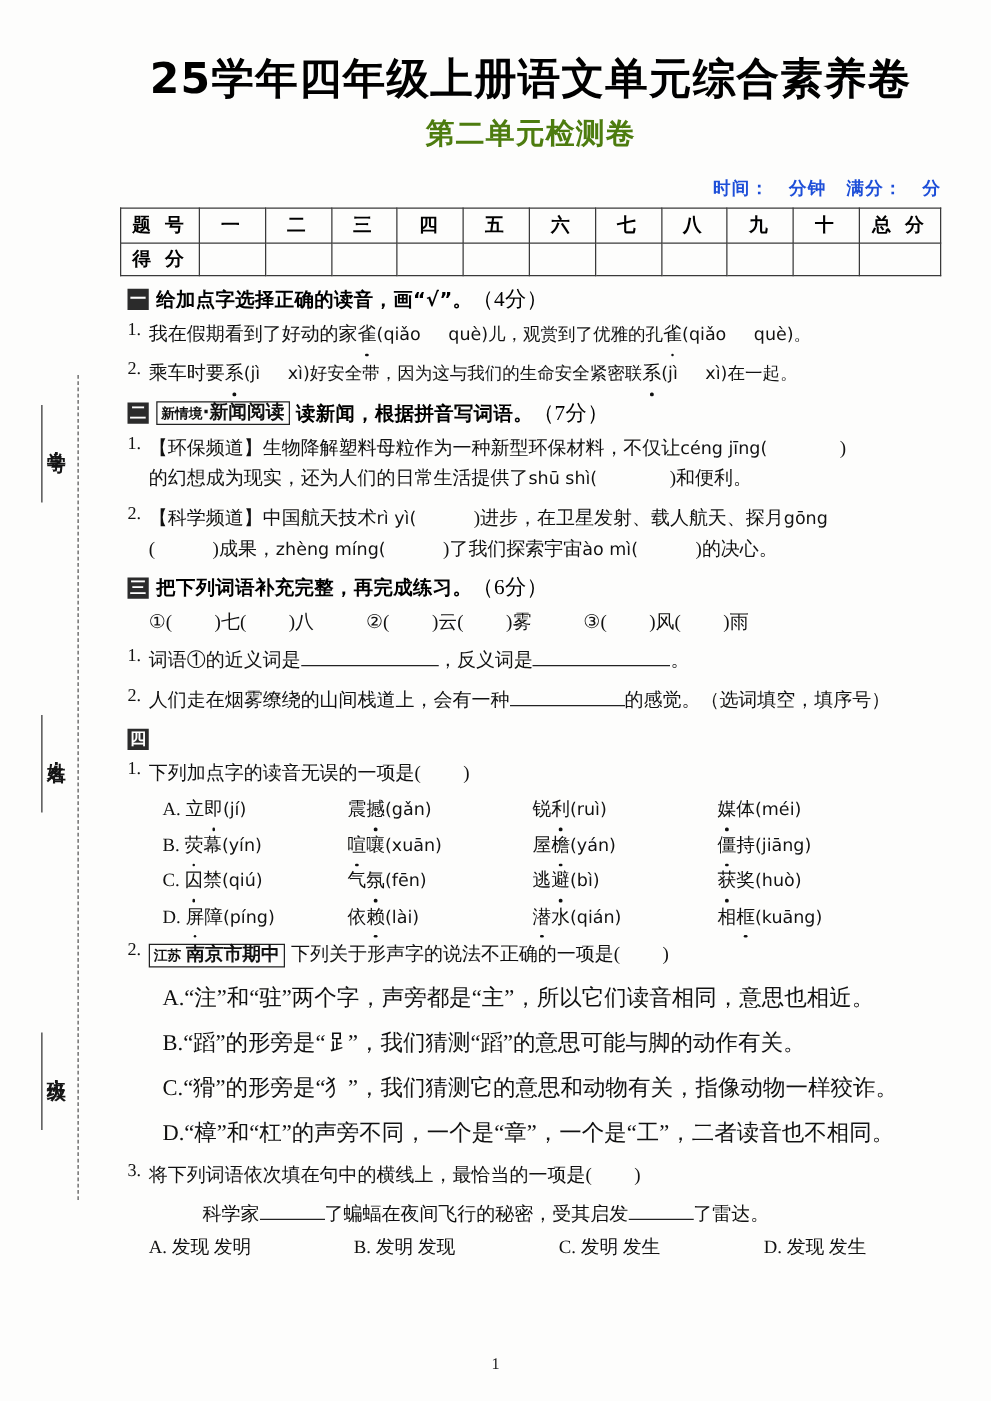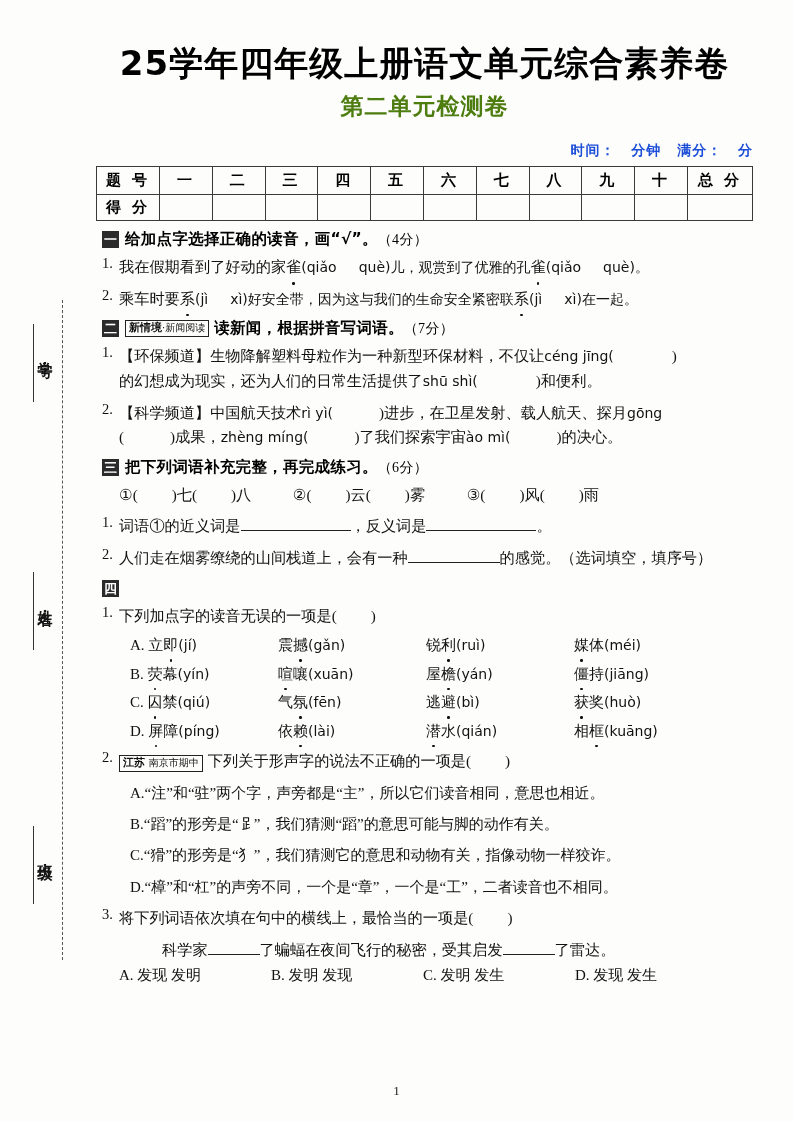--- a/index.html
+++ b/index.html
@@ -157,38 +157,38 @@
   .sec-title {
     font-family: "DejaVu Sans", "Liberation Sans", sans-serif;
     font-weight: bold;
     font-size: 15.5px;
     letter-spacing: 0.3px;
     color: #000;
   }
   .sec-title .pts {
     font-family: "Liberation Serif", serif;
     font-weight: normal;
-    font-size: 14px;
+    font-size: 17px;
   }
 
   .tag-box {
     display: inline-block;
     border: 1px solid #222;
     font-family: "DejaVu Sans", "Liberation Sans", sans-serif;
     font-weight: bold;
     font-size: 11px;
     padding: 0px 3px 1px 3px;
     margin-right: 5px;
     line-height: 14px;
     letter-spacing: 0px;
     white-space: nowrap;
   }
   .tag-box .small {
-    font-size: 10px;
-    font-weight: normal;
+    font-size: 15px;
+    font-weight: bold;
   }
 
   .q {
     display: flex;
     align-items: flex-start;
     margin-top: 7px;
   }
   .qnum {
     flex: none;
     width: 17px;
@@ -244,34 +244,35 @@
   .opt-cell {
     width: 148px;
     flex: none;
     font-size: 15px;
   }
 
   .opt-line {
     padding-left: 28px;
     margin-top: 7px;
     line-height: 1.62;
-    font-size: 15px;
+    font-size: 18px;
   }
 
   .sentence-indent {
     padding-left: 60px;
     margin-top: 7px;
     line-height: 1.62;
   }
 
   .choice4 {
     display: flex;
     padding-left: 17px;
     margin-top: 6px;
     font-size: 15px;
+    gap: 12px;
   }
   .choice4 > div { width: 152px; flex: none; }
 
   .pinyin {
     font-family: "DejaVu Sans", "Liberation Sans", sans-serif;
     font-size: 14px;
   }
 
   .page-no {
     position: absolute;

